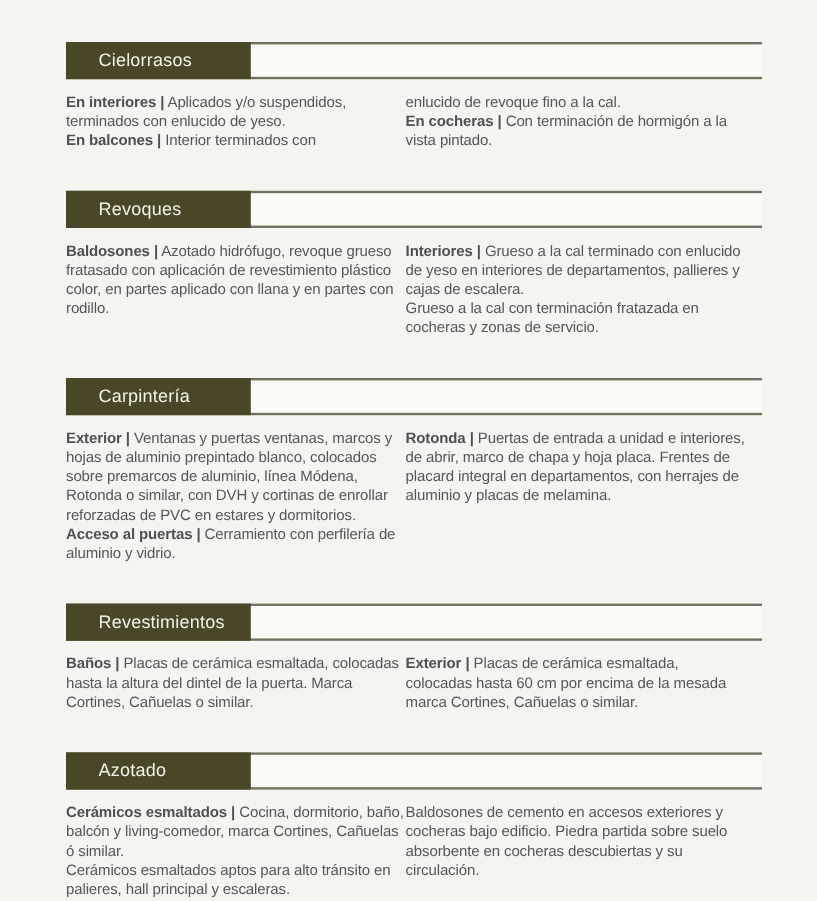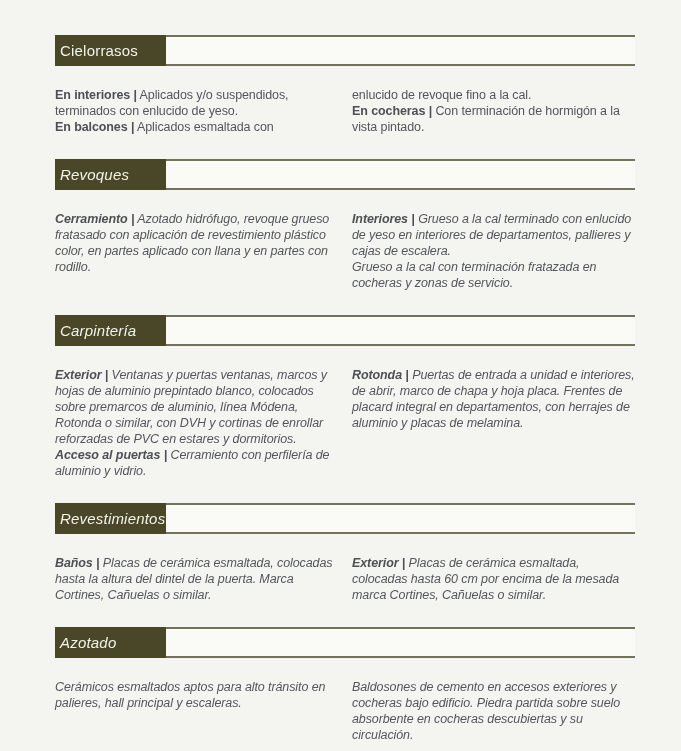--- a/index.html
+++ b/index.html
@@ -15,49 +15,48 @@
   body {
     width: 681px;
     height: 751px;
     background: var(--bg);
     font-family: "Liberation Sans", "DejaVu Sans", sans-serif;
     overflow: hidden;
   }
   .sheet {
     padding: 35px 46px 10px 55px;
   }
-  .spec-section + .spec-section { margin-top: 24px; font-style: italic; }
+  .spec-section + .spec-section { margin-top: 34px; }
   .section-header {
     position: relative;
     height: 31px;
     background: var(--strip);
     border-top: 2px solid var(--rule);
     border-bottom: 2px solid var(--rule);
   }
   .section-tab {
     position: absolute;
     left: 0;
     top: -2px;
     height: calc(100% + 4px);
-    width: 111px;
+    width: 154px;
     background: var(--tab-bg);
     color: var(--tab-text);
     display: flex;
     align-items: center;
-    padding-left: 5px;
+    padding-left: 27px;
   }
   .section-title {
     font-size: 15px;
     letter-spacing: 0.2px;
     font-weight: normal;
   }
   .section-body {
     display: flex;
-    gap: 14px;
-    padding-top: 21px;
+    padding-top: 11px;
     color: var(--text);
     font-size: 12.5px;
     line-height: 16px;
     letter-spacing: -0.1px;
   }
   .col { width: 283px; }
   .spec-item { margin: 0; }
   .spec-label, .spec-sep { font-weight: bold; color: #4e5055; }
 </style>
 </head>
@@ -66,38 +65,38 @@
 <main class="sheet">
   <section class="spec-section">
     <header class="section-header">
       <div class="section-tab">
         <span class="section-title">Cielorrasos</span>
       </div>
     </header>
     <div class="section-body">
       <div class="col">
           <p class="spec-item"><strong class="spec-label">En interiores</strong> <strong class="spec-sep">|</strong> <span class="spec-text">Aplicados y/o suspendidos, terminados con enlucido de yeso.</span></p>
-          <p class="spec-item"><strong class="spec-label">En balcones</strong> <strong class="spec-sep">|</strong> <span class="spec-text">Aplicados esmaltada con</span></p>
+          <p class="spec-item"><strong class="spec-label">En balcones</strong> <strong class="spec-sep">|</strong> <span class="spec-text">Interior terminados con</span></p>
         </div>
       <div class="col">
           <p class="spec-item"><span class="spec-text">enlucido de revoque fino a la cal.</span></p>
           <p class="spec-item"><strong class="spec-label">En cocheras</strong> <strong class="spec-sep">|</strong> <span class="spec-text">Con terminación de hormigón a la vista pintado.</span></p>
         </div>
     </div>
   </section>
 
   <section class="spec-section">
     <header class="section-header">
       <div class="section-tab">
         <span class="section-title">Revoques</span>
       </div>
     </header>
     <div class="section-body">
       <div class="col">
-          <p class="spec-item"><strong class="spec-label">Cerramiento</strong> <strong class="spec-sep">|</strong> <span class="spec-text">Azotado hidrófugo, revoque grueso fratasado con aplicación de revestimiento plástico color, en partes aplicado con llana y en partes con rodillo.</span></p>
+          <p class="spec-item"><strong class="spec-label">Baldosones</strong> <strong class="spec-sep">|</strong> <span class="spec-text">Azotado hidrófugo, revoque grueso fratasado con aplicación de revestimiento plástico color, en partes aplicado con llana y en partes con rodillo.</span></p>
         </div>
       <div class="col">
           <p class="spec-item"><strong class="spec-label">Interiores</strong> <strong class="spec-sep">|</strong> <span class="spec-text">Grueso a la cal terminado con enlucido de yeso en interiores de departamentos, pallieres y cajas de escalera.</span></p>
           <p class="spec-item"><span class="spec-text">Grueso a la cal con terminación fratazada en cocheras y zonas de servicio.</span></p>
         </div>
     </div>
   </section>
 
   <section class="spec-section">
     <header class="section-header">
@@ -133,20 +132,21 @@
   </section>
 
   <section class="spec-section">
     <header class="section-header">
       <div class="section-tab">
         <span class="section-title">Azotado</span>
       </div>
     </header>
     <div class="section-body">
       <div class="col">
+          <p class="spec-item"><strong class="spec-label">Cerámicos esmaltados</strong> <strong class="spec-sep">|</strong> <span class="spec-text">Cocina, dormitorio, baño, balcón y living-comedor, marca Cortines, Cañuelas ó similar.</span></p>
           <p class="spec-item"><span class="spec-text">Cerámicos esmaltados aptos para alto tránsito en palieres, hall principal y escaleras.</span></p>
         </div>
       <div class="col">
           <p class="spec-item"><span class="spec-text">Baldosones de cemento en accesos exteriores y cocheras bajo edificio. Piedra partida sobre suelo absorbente en cocheras descubiertas y su circulación.</span></p>
         </div>
     </div>
   </section>
 </main>
 
 </body></html>

